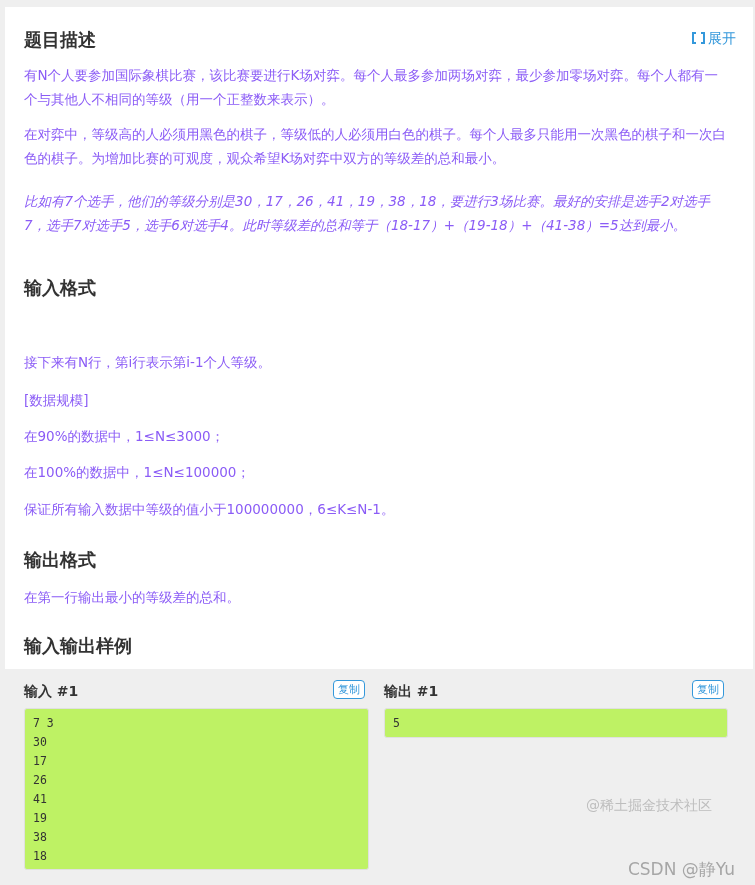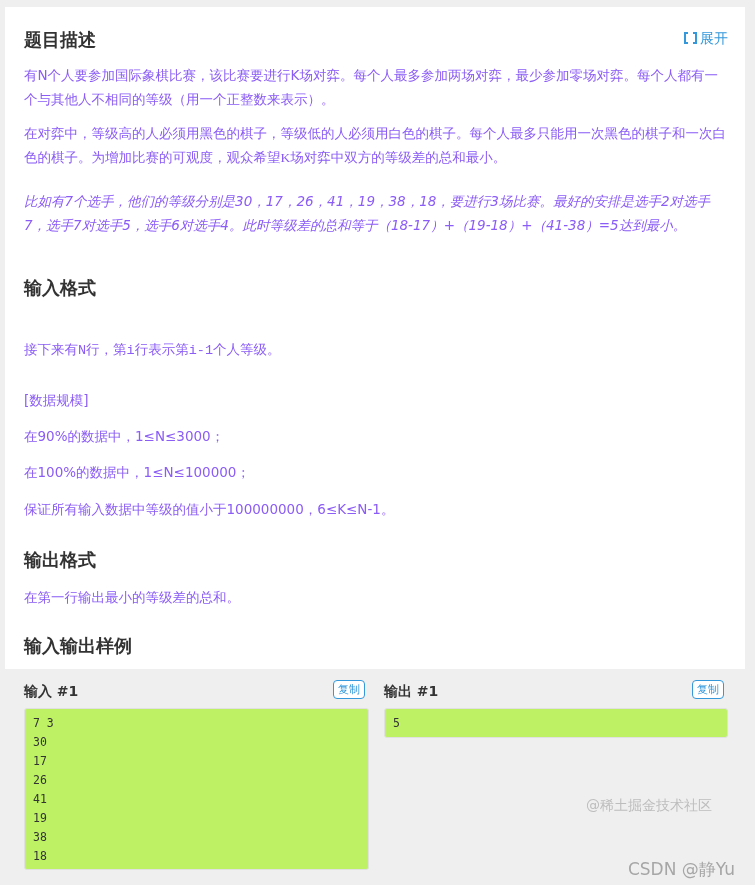--- a/index.html
+++ b/index.html
@@ -14,20 +14,21 @@
       position: relative;
       overflow: hidden;
     }
     .card {
       position: absolute;
       left: 5px;
       top: 7px;
       width: 740px;
       height: 662px;
       background: #ffffff;
+      padding-left: 8px;
     }
     .h2 {
       position: absolute;
       left: 19px;
       font-size: 18px;
       font-weight: bold;
       color: #333333;
       line-height: 24px;
       margin: 0;
       white-space: nowrap;
@@ -118,25 +119,25 @@
     <span class="expand-icon">
       <svg width="13" height="12" viewBox="0 0 13 12">
         <path d="M4 1 H1 V11 H4" fill="none" stroke="#3498db" stroke-width="2"></path>
         <path d="M9 1 H12 V11 H9" fill="none" stroke="#3498db" stroke-width="2"></path>
       </svg>
     </span>
     <span>展开</span>
   </div>
 
   <p class="para" style="top:56px;">有N个人要参加国际象棋比赛，该比赛要进行K场对弈。每个人最多参加两场对弈，最少参加零场对弈。每个人都有一个与其他人不相同的等级（用一个正整数来表示）。</p>
-  <p class="para" style="top:115px;font-family:Liberation Serif, serif;">在对弈中，等级高的人必须用黑色的棋子，等级低的人必须用白色的棋子。每个人最多只能用一次黑色的棋子和一次白色的棋子。为增加比赛的可观度，观众希望K场对弈中双方的等级差的总和最小。</p>
+  <p class="para" style="top:115px;">在对弈中，等级高的人必须用黑色的棋子，等级低的人必须用白色的棋子。每个人最多只能用一次黑色的棋子和一次白色的棋子。为增加比赛的可观度，观众希望K场对弈中双方的等级差的总和最小。</p>
   <p class="para" style="top:182px;font-style:italic;">比如有7个选手，他们的等级分别是30，17，26，41，19，38，18，要进行3场比赛。最好的安排是选手2对选手7，选手7对选手5，选手6对选手4。此时等级差的总和等于（18-17）+（19-18）+（41-38）=5达到最小。</p>
 
   <h2 class="h2" style="top:269px;">输入格式</h2>
-  <p class="para" style="top:332px;font-family:Liberation Mono, monospace;">接下来有N行，第i行表示第i-1个人等级。</p>
+  <p class="para" style="top:343px;">接下来有N行，第i行表示第i-1个人等级。</p>
   <p class="para" style="top:381px;">[数据规模]</p>
   <p class="para" style="top:417px;">在90%的数据中，1≤N≤3000；</p>
   <p class="para" style="top:453px;">在100%的数据中，1≤N≤100000；</p>
   <p class="para" style="top:490px;">保证所有输入数据中等级的值小于100000000，6≤K≤N-1。</p>
 
   <h2 class="h2" style="top:541px;">输出格式</h2>
   <p class="para" style="top:578px;">在第一行输出最小的等级差的总和。</p>
 
   <h2 class="h2" style="top:627px;">输入输出样例</h2>
 

